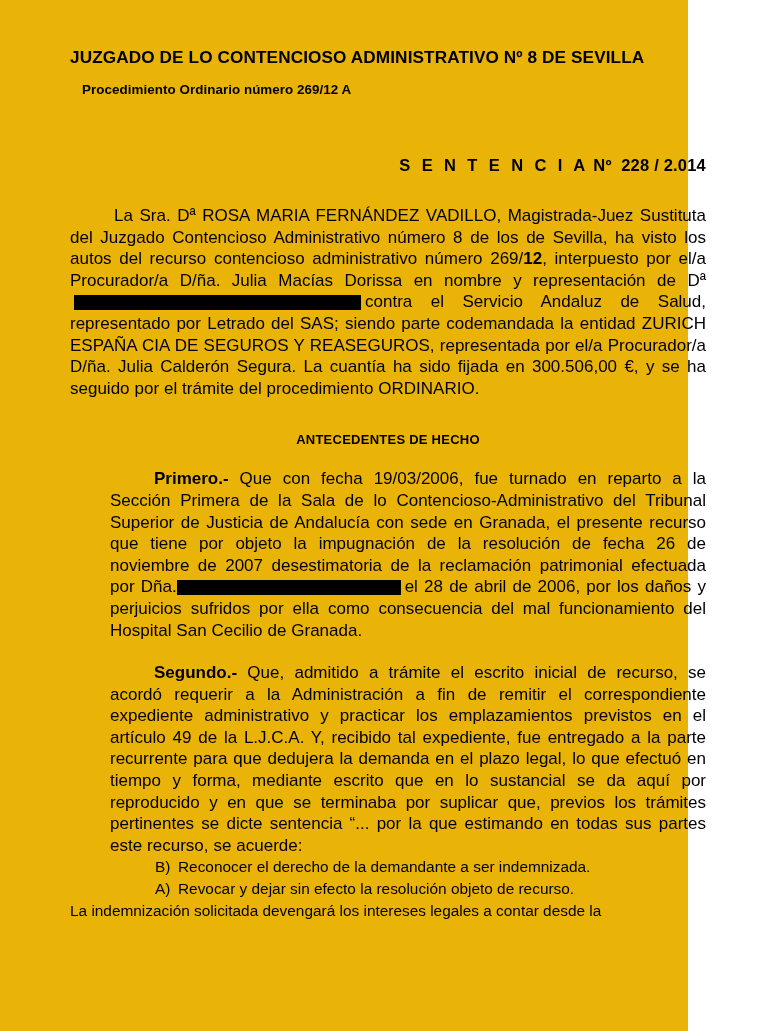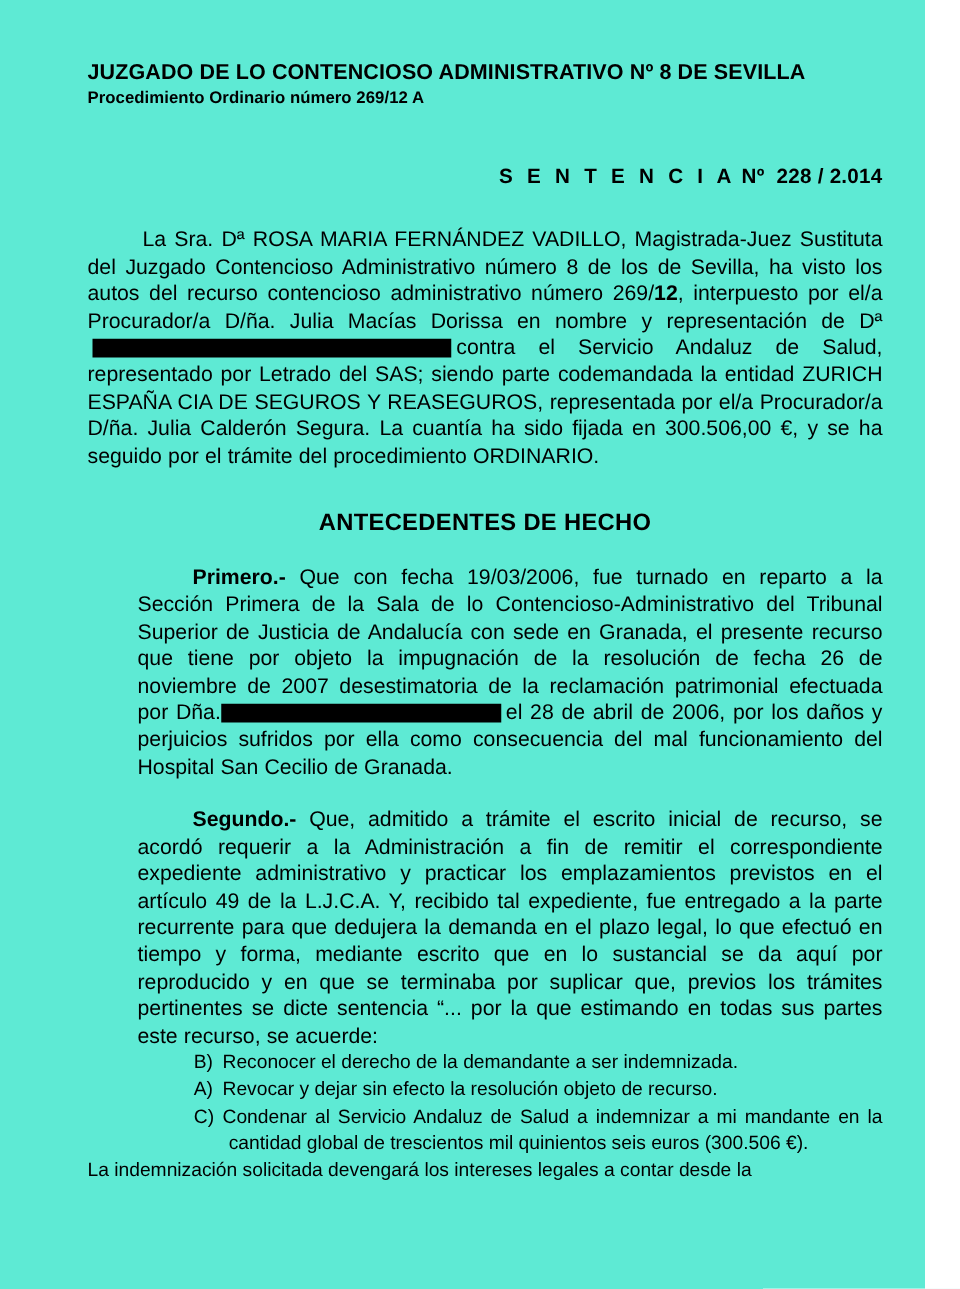--- a/index.html
+++ b/index.html
@@ -12,23 +12,23 @@
     width: 768px;
     height: 1031px;
     overflow: hidden;
     font-family: "Liberation Sans", sans-serif;
     color: #000000;
     -webkit-font-smoothing: none;
   }
 
   .page {
     position: relative;
-    width: 740px;
+    width: 688px;
     height: 1031px;
-    background: #5eead4;
+    background: #eab308;
     box-sizing: border-box;
   }
 
   .content {
     position: absolute;
     left: 70px;
     top: 0;
     width: 636px;
   }
 
@@ -40,21 +40,21 @@
     white-space: nowrap;
     margin: 0;
     padding-top: 47px;
   }
   .hdr-proc {
     font-size: 13.4px;
     line-height: 17px;
     font-weight: bold;
     letter-spacing: 0.05px;
     white-space: nowrap;
-    margin: 0;
+    margin: 12px;
     padding-top: 1px;
   }
 
   
   .sentencia-title {
     text-align: right;
     font-size: 16.5px;
     font-weight: bold;
     margin: 0;
     padding-top: 46px;
@@ -65,21 +65,21 @@
   }
   .place-date {
     text-align: center;
     font-size: 15.5px;
     margin: 0;
     padding-top: 44px;
   }
 
   .section-heading {
     text-align: center;
-    font-size: 19px;
+    font-size: 13px;
     font-weight: bold;
     margin: 0;
     padding-top: 33px;
     letter-spacing: 0.25px;
   }
 
   
   p.body {
     font-size: 17px;
     line-height: 21.6px;
@@ -155,21 +155,18 @@
       <span class="indent"></span><span class="b">Segundo.-</span><span>&nbsp;</span><span>Que, admitido a trámite el escrito inicial de recurso, se acordó requerir a la Administración a fin de remitir el correspondiente expediente administrativo y practicar los emplazamientos previstos en el artículo 49 de la L.J.C.A. Y, recibido tal expediente, fue entregado a la parte recurrente para que dedujera la demanda en el plazo legal, lo que efectuó en tiempo y forma, mediante escrito que en lo sustancial se da aquí por reproducido y en que se terminaba por suplicar que, previos los trámites pertinentes se dicte sentencia “... por la que estimando en todas sus partes este recurso, se acuerde:</span>
     </p>
 
     <ul class="claims">
       <li>
         <span class="marker">B)</span><span>Reconocer el derecho de la demandante a ser indemnizada.</span>
       </li>
       <li>
         <span class="marker">A)</span><span>Revocar y dejar sin efecto la resolución objeto de recurso.</span>
       </li>
-      <li>
-        <span class="marker">C)</span><span>Condenar al Servicio Andaluz de Salud a indemnizar a mi mandante en la cantidad global de trescientos mil quinientos seis euros (300.506 €).</span>
-      </li>
     </ul>
 
     <p class="tail">La indemnización solicitada devengará los intereses legales a contar desde la</p>
 
   </div>
 </div>
 
 </body></html>

